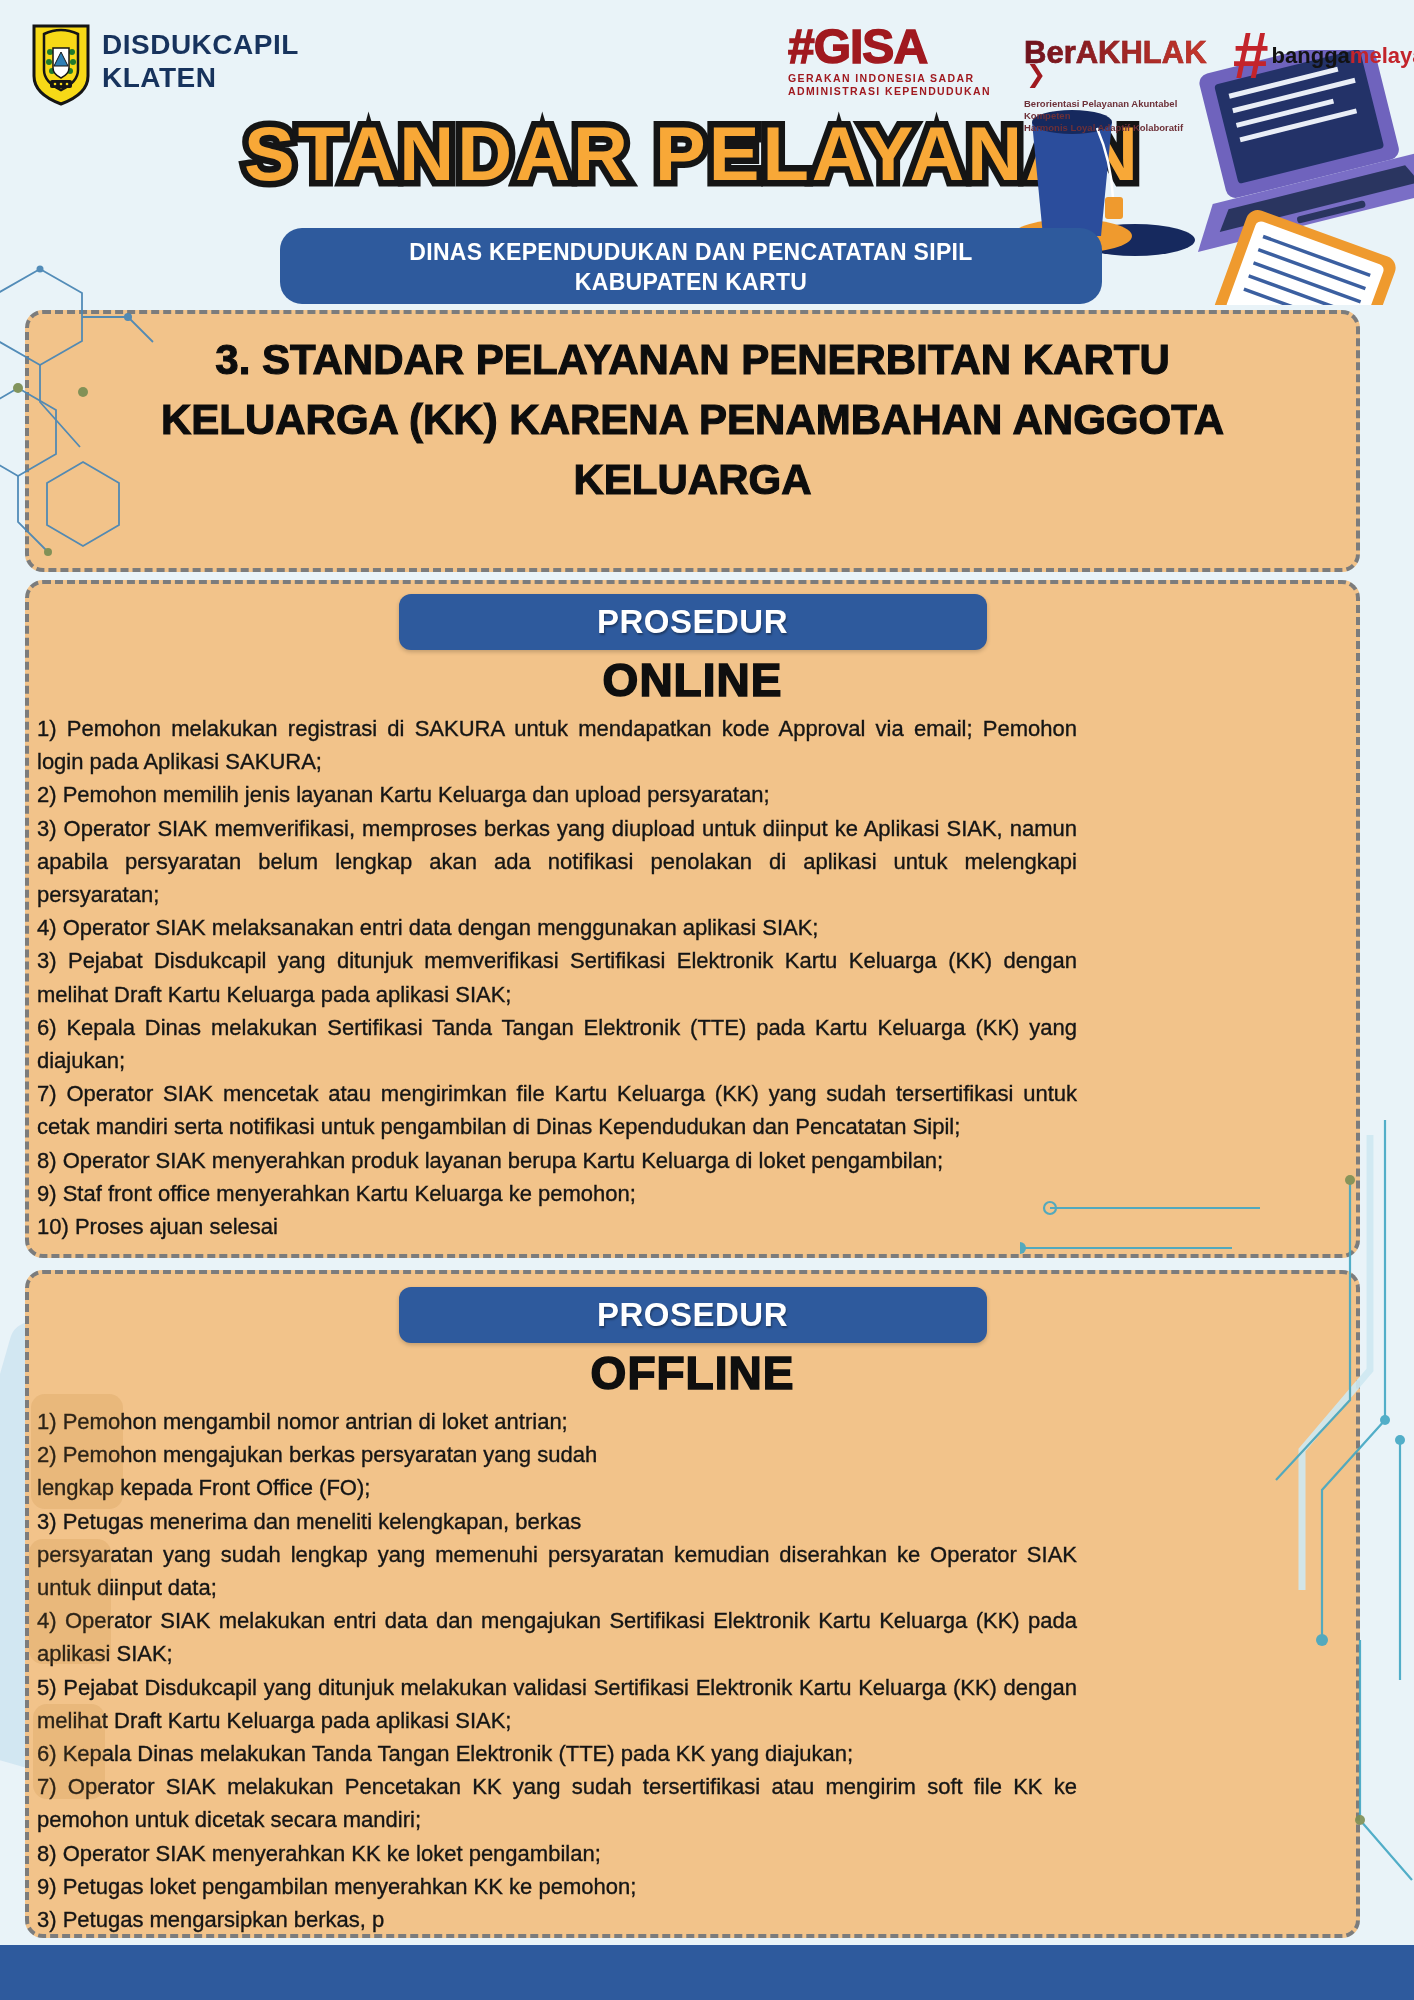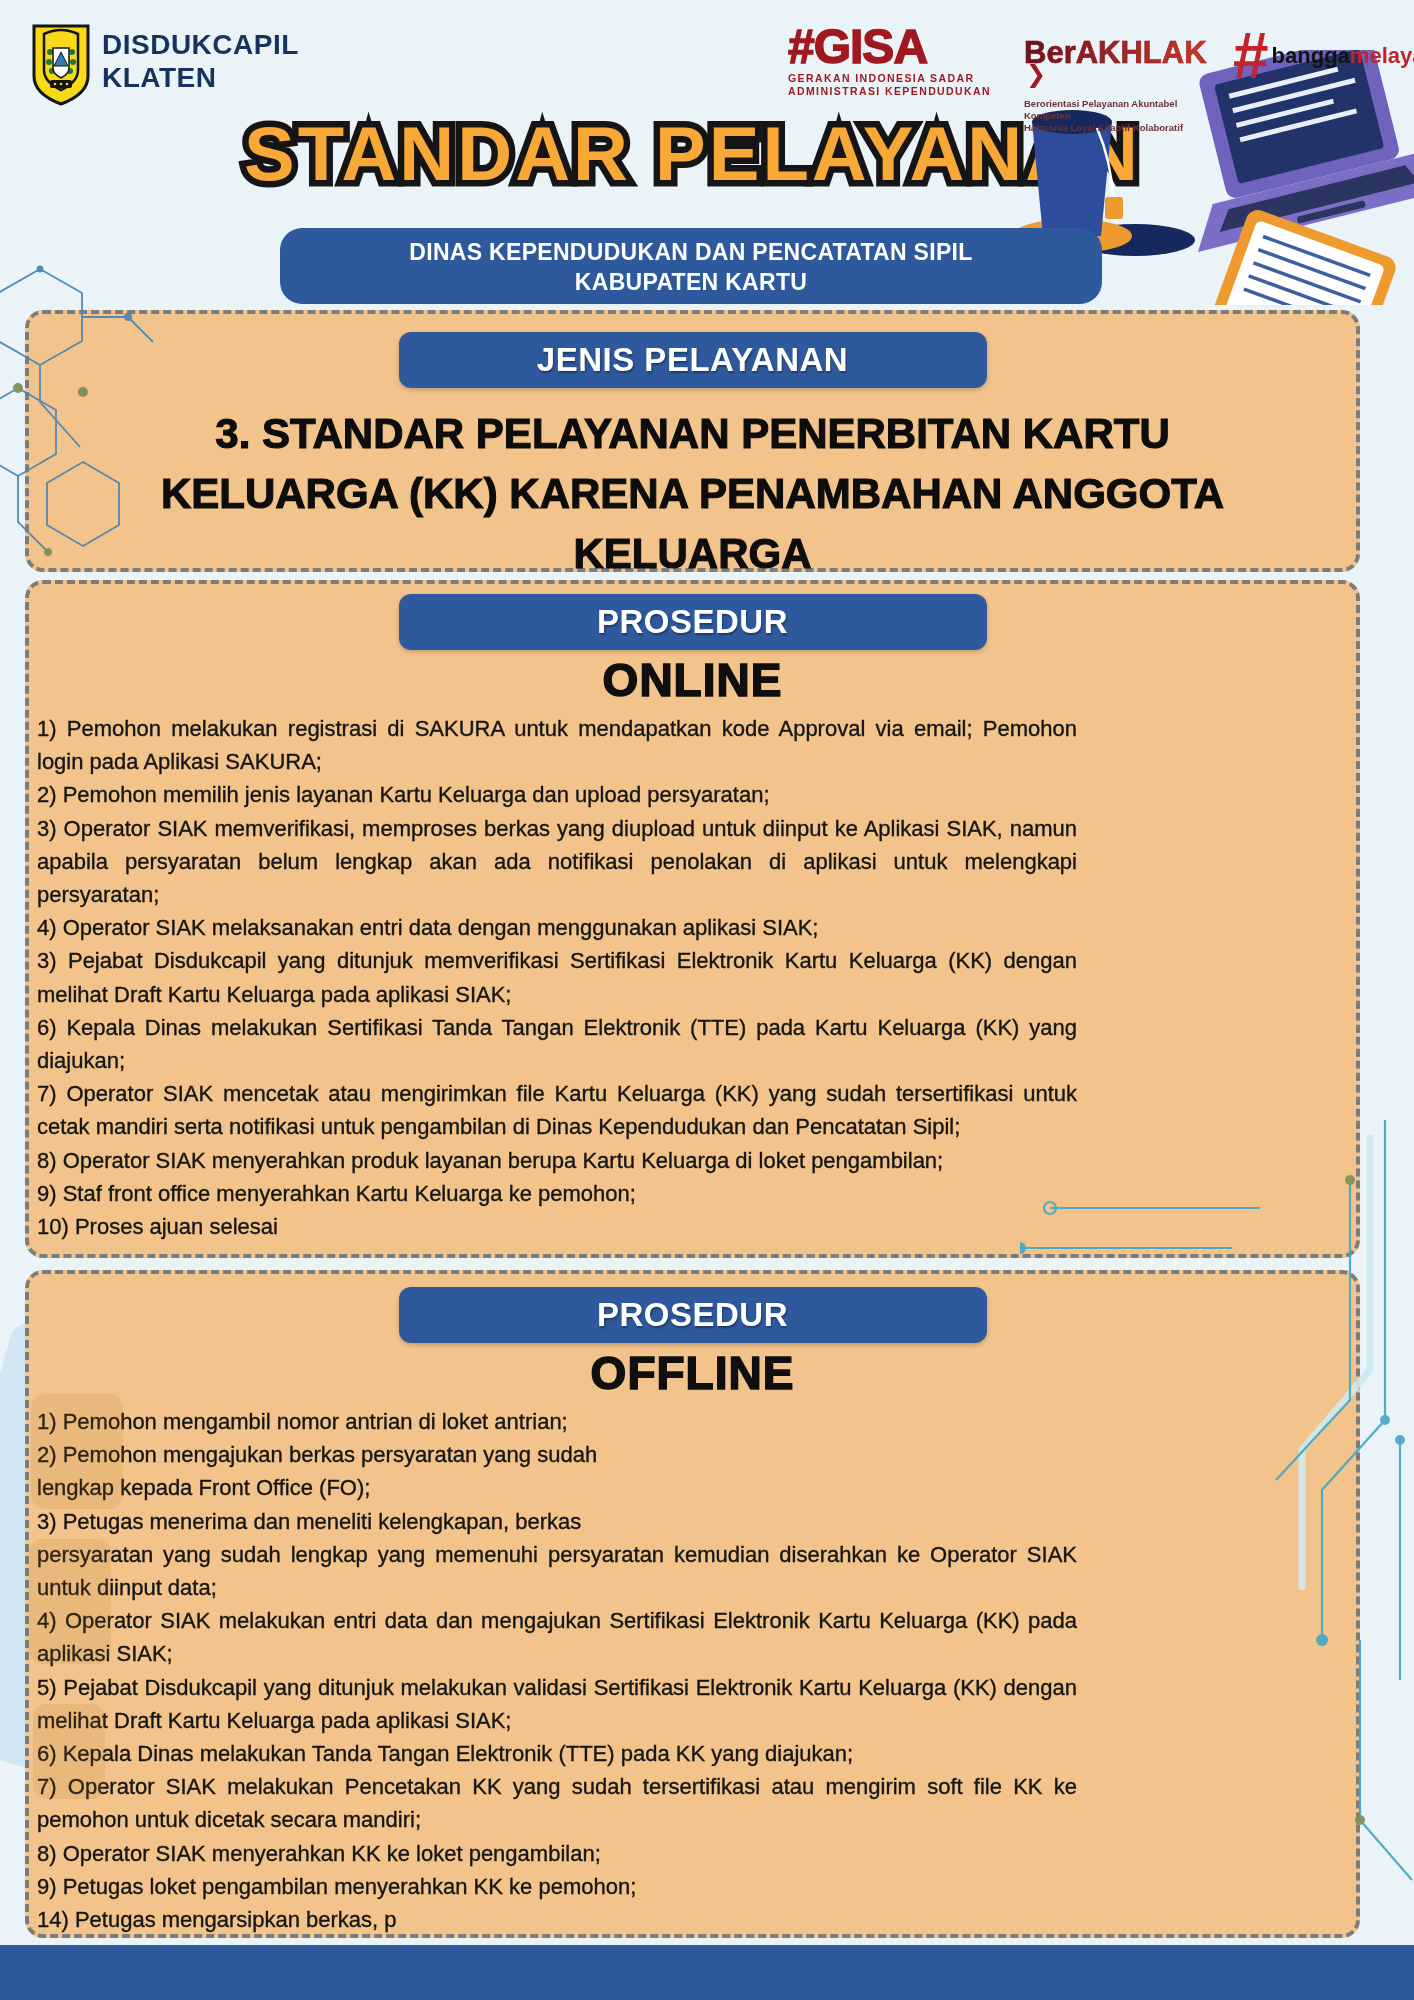--- a/index.html
+++ b/index.html
@@ -163,21 +163,20 @@
     <rect x="263" y="190" width="136" height="95" rx="6" fill="#ffffff"></rect>
     <rect x="274" y="202" width="114" height="3.5" fill="#3b5fa0"></rect>
     <rect x="274" y="216" width="114" height="3.5" fill="#3b5fa0"></rect>
     <rect x="274" y="230" width="114" height="3.5" fill="#3b5fa0"></rect>
     <rect x="274" y="244" width="114" height="3.5" fill="#3b5fa0"></rect>
     <rect x="274" y="258" width="90" height="3.5" fill="#3b5fa0"></rect>
   </g>
 </svg>
 
 <div class="panel" id="panel-jenis">
-  <div class="badge">JENIS PELAYANAN</div>
   <div class="panel-title">3. STANDAR PELAYANAN PENERBITAN KARTU KELUARGA (KK) KARENA PENAMBAHAN ANGGOTA KELUARGA</div>
 </div>
 
 <div class="panel" id="panel-online">
   <div class="badge">PROSEDUR</div>
   <div class="sub-heading">ONLINE</div>
   <div class="steps">
     <div class="step">1) Pemohon melakukan registrasi di SAKURA untuk mendapatkan kode Approval via email; Pemohon login pada Aplikasi SAKURA;</div>
     <div class="step">2) Pemohon memilih jenis layanan Kartu Keluarga dan upload persyaratan;</div>
     <div class="step">3) Operator SIAK memverifikasi, memproses berkas yang diupload untuk diinput ke Aplikasi SIAK, namun apabila persyaratan belum lengkap akan ada notifikasi penolakan di aplikasi untuk melengkapi persyaratan;</div>
@@ -202,21 +201,21 @@
     <div class="step">2) Pemohon mengajukan berkas persyaratan yang sudah
 lengkap kepada Front Office (FO);</div>
     <div class="step">3) Petugas menerima dan meneliti kelengkapan, berkas
 persyaratan yang sudah lengkap yang memenuhi persyaratan kemudian diserahkan ke Operator SIAK untuk diinput data;</div>
     <div class="step">4) Operator SIAK melakukan entri data dan mengajukan Sertifikasi Elektronik Kartu Keluarga (KK) pada aplikasi SIAK;</div>
     <div class="step">5) Pejabat Disdukcapil yang ditunjuk melakukan validasi Sertifikasi Elektronik Kartu Keluarga (KK) dengan melihat Draft Kartu Keluarga pada aplikasi SIAK;</div>
     <div class="step">6) Kepala Dinas melakukan Tanda Tangan Elektronik (TTE) pada KK yang diajukan;</div>
     <div class="step">7) Operator SIAK melakukan Pencetakan KK yang sudah tersertifikasi atau mengirim soft file KK ke pemohon untuk dicetak secara mandiri;</div>
     <div class="step">8) Operator SIAK menyerahkan KK ke loket pengambilan;</div>
     <div class="step">9) Petugas loket pengambilan menyerahkan KK ke pemohon;</div>
-    <div class="step">14) Petugas mengarsipkan berkas, p</div>
+    <div class="step">3) Petugas mengarsipkan berkas, p</div>
   </div>
 </div>
 
 <svg id="deco-hex" class="deco" width="190" height="340" viewBox="0 0 190 340">
   <g fill="none" stroke="#4b87b5" stroke-width="1.8">
     <polygon points="52,27 94,51 94,99 52,123 10,99 10,51"></polygon>
     <polygon points="30,146 68,168 68,212 30,234 -8,212 -8,168"></polygon>
     <polygon points="95,220 131,241 131,283 95,304 59,283 59,241"></polygon>
     <polyline points="52,123 52,160 92,205"></polyline>
     <polyline points="94,75 140,75 165,100"></polyline>

